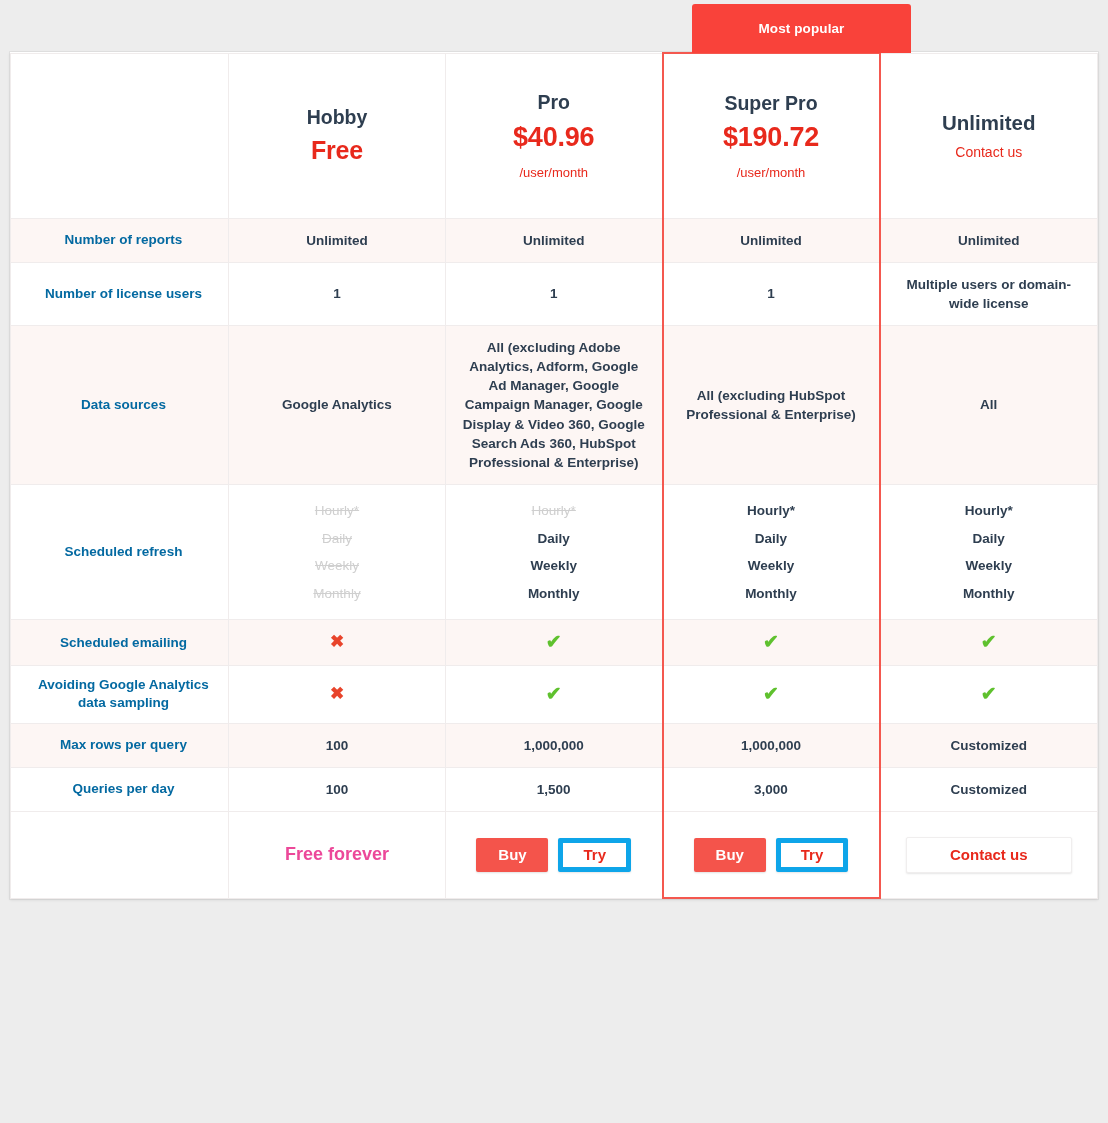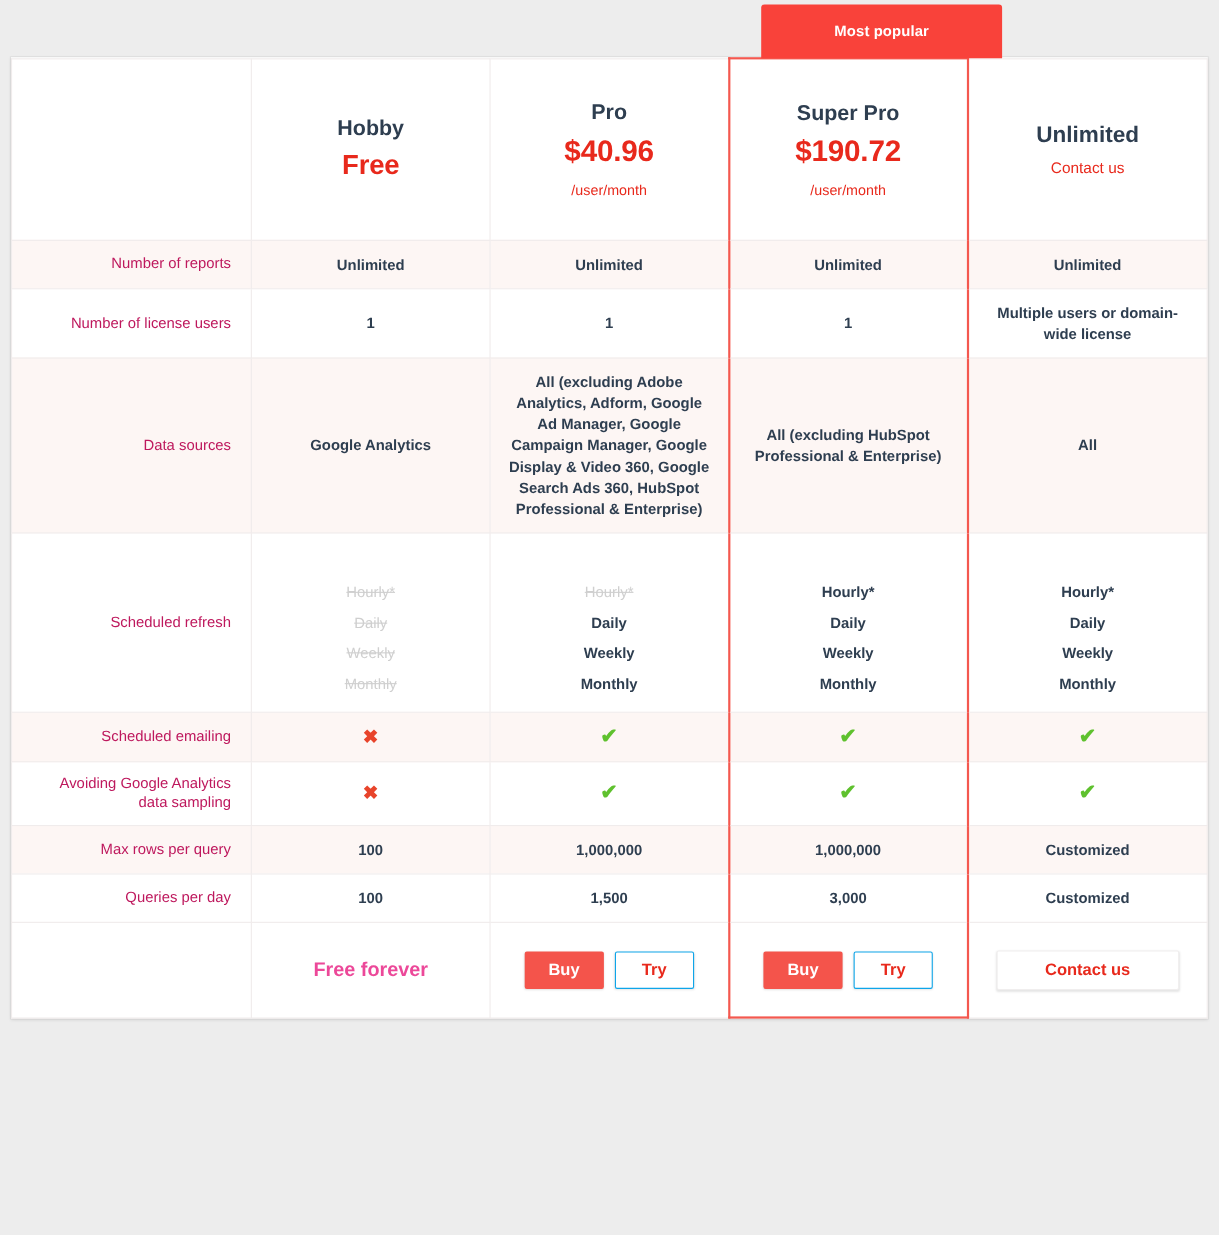--- a/index.html
+++ b/index.html
@@ -57,25 +57,25 @@
 
   td {
     border: 1px solid #f0ecec;
     vertical-align: middle;
     box-sizing: border-box;
   }
   tr.shade td { background: #fdf6f4; }
   tr.plain td { background: #ffffff; }
 
   td.label {
-    text-align: right;
+    text-align: center;
     padding: 10px 18px 10px 26px;
     font-size: 13.5px;
-    font-weight: 400;
-    color: #be185d;
+    font-weight: 700;
+    color: #0369a1;
     line-height: 1.35;
   }
   td.val {
     text-align: center;
     padding: 12px 16px;
     font-size: 13.5px;
     font-weight: 600;
     color: #2e3e50;
     line-height: 1.42;
   }
@@ -113,21 +113,21 @@
   .plan-price.free { font-size: 25px; }
   .plan-sub {
     margin-top: 12px;
     font-size: 13px;
     font-weight: 400;
     color: #e8291c;
   }
   .plan-sub.contact { margin-top: 9px; font-size: 14px; }
 
   
-  .refresh-list { line-height: 1.0; margin-top: 28px; }
+  .refresh-list { line-height: 1.0; }
   .refresh-item {
     font-size: 13.5px;
     font-weight: 600;
     color: #2e3e50;
     padding: 7px 0;
   }
   .refresh-item.off {
     color: #cfcfcf;
     text-decoration: line-through;
     text-decoration-color: #cfcfcf;
@@ -185,21 +185,21 @@
   }
   .btn-buy {
     background: #f4544b;
     color: #ffffff;
     border: none;
     box-shadow: 0 1px 2px rgba(0,0,0,.12);
   }
   .btn-try {
     background: #ffffff;
     color: #e8291c;
-    border: 1px solid #0ea5e9;
+    border: 5px solid #0ea5e9;
     box-shadow: 0 1px 2px rgba(0,0,0,.10);
   }
   .btn-contact {
     background: #ffffff;
     color: #e8291c;
     border: 1px solid #f0eeee;
     box-shadow: 0 1px 2px rgba(0,0,0,.10);
     width: 166px;
     height: 36px;
     font-size: 15px;

